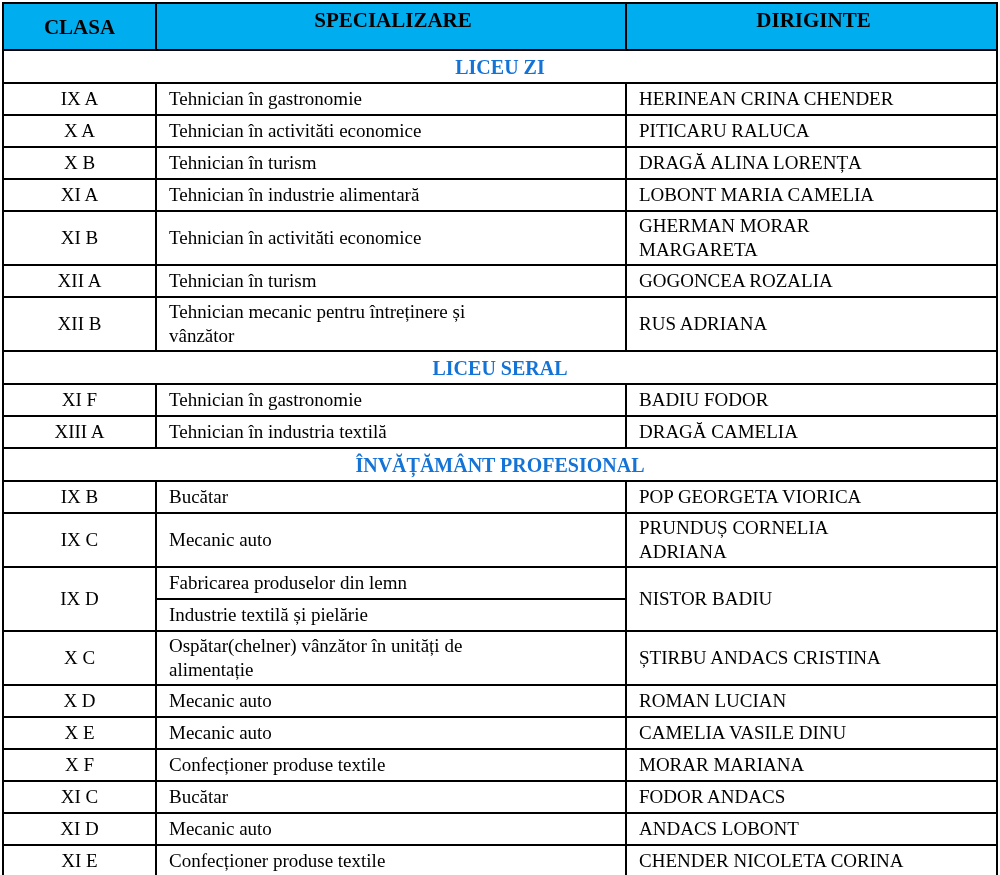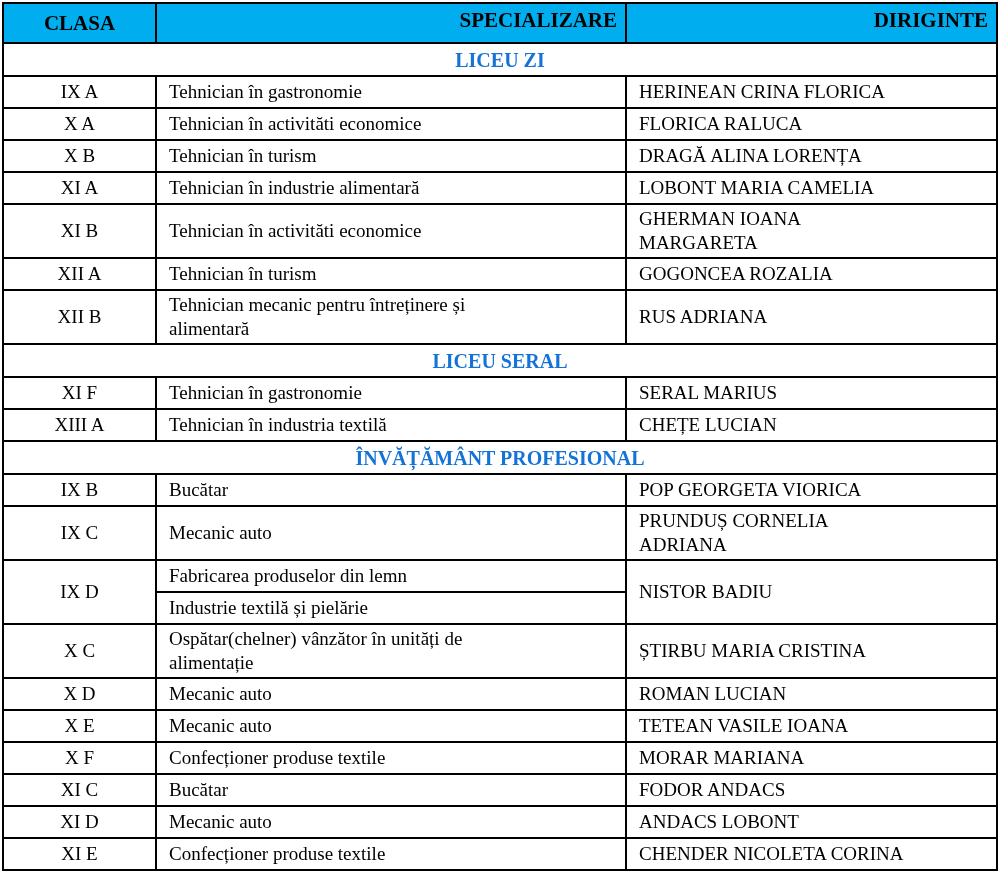--- a/index.html
+++ b/index.html
@@ -25,23 +25,23 @@
     border: 2px solid var(--border-color, #000000);
     vertical-align: middle;
     white-space: pre-line;
     line-height: 24px;
   }
   thead th {
     background: var(--header-bg, #00AEEF);
     color: var(--header-text, #000000);
     font-size: 21px;
     font-weight: bold;
-    text-align: right;
+    text-align: center;
     height: 29px;
-    padding: 1px 8px 8px 12px;
+    padding: 1px 8px 15px 12px;
   }
   thead th.c0 {
     text-align: center;
     padding: 1px 4px;
   }
   td {
     font-size: 19px;
     padding: 2px 8px 2px 12px;
     height: 26px;
   }
@@ -75,66 +75,66 @@
       <th class="c2">DIRIGINTE</th>
     </tr>
   </thead>
   <tbody id="table-body">
       <tr>
         <td class="section-title" colspan="3">LICEU ZI</td>
       </tr>
       <tr>
         <td class="c0">IX A</td>
         <td class="c1">Tehnician în gastronomie</td>
-        <td class="c2">HERINEAN CRINA FLORICA</td>
+        <td class="c2">HERINEAN CRINA CHENDER</td>
       </tr>
       <tr>
         <td class="c0">X A</td>
         <td class="c1">Tehnician în activităti economice</td>
-        <td class="c2">FLORICA RALUCA</td>
+        <td class="c2">PITICARU RALUCA</td>
       </tr>
       <tr>
         <td class="c0">X B</td>
         <td class="c1">Tehnician în turism</td>
         <td class="c2">DRAGĂ ALINA LORENȚA</td>
       </tr>
       <tr>
         <td class="c0">XI A</td>
         <td class="c1">Tehnician în industrie alimentară</td>
         <td class="c2">LOBONT MARIA CAMELIA</td>
       </tr>
       <tr>
         <td class="c0">XI B</td>
         <td class="c1">Tehnician în activităti economice</td>
-        <td class="c2">GHERMAN IOANA
+        <td class="c2">GHERMAN MORAR
 MARGARETA</td>
       </tr>
       <tr>
         <td class="c0">XII A</td>
         <td class="c1">Tehnician în turism</td>
         <td class="c2">GOGONCEA ROZALIA</td>
       </tr>
       <tr>
         <td class="c0">XII B</td>
         <td class="c1">Tehnician mecanic pentru întreținere și
-alimentară</td>
+vânzător</td>
         <td class="c2">RUS ADRIANA</td>
       </tr>
       <tr>
         <td class="section-title" colspan="3">LICEU SERAL</td>
       </tr>
       <tr>
         <td class="c0">XI F</td>
         <td class="c1">Tehnician în gastronomie</td>
-        <td class="c2">SERAL MARIUS</td>
+        <td class="c2">BADIU FODOR</td>
       </tr>
       <tr>
         <td class="c0">XIII A</td>
         <td class="c1">Tehnician în industria textilă</td>
-        <td class="c2">CHEȚE LUCIAN</td>
+        <td class="c2">DRAGĂ CAMELIA</td>
       </tr>
       <tr>
         <td class="section-title" colspan="3">ÎNVĂȚĂMÂNT PROFESIONAL</td>
       </tr>
       <tr>
         <td class="c0">IX B</td>
         <td class="c1">Bucătar</td>
         <td class="c2">POP GEORGETA VIORICA</td>
       </tr>
       <tr>
@@ -148,31 +148,31 @@
         <td class="c1">Fabricarea produselor din lemn</td>
         <td class="c2" rowspan="2">NISTOR BADIU</td>
       </tr>
       <tr>
         <td class="c1">Industrie textilă și pielărie</td>
       </tr>
       <tr>
         <td class="c0">X C</td>
         <td class="c1">Ospătar(chelner) vânzător în unități de
 alimentație</td>
-        <td class="c2">ȘTIRBU MARIA CRISTINA</td>
+        <td class="c2">ȘTIRBU ANDACS CRISTINA</td>
       </tr>
       <tr>
         <td class="c0">X D</td>
         <td class="c1">Mecanic auto</td>
         <td class="c2">ROMAN LUCIAN</td>
       </tr>
       <tr>
         <td class="c0">X E</td>
         <td class="c1">Mecanic auto</td>
-        <td class="c2">TETEAN VASILE IOANA</td>
+        <td class="c2">CAMELIA VASILE DINU</td>
       </tr>
       <tr>
         <td class="c0">X F</td>
         <td class="c1">Confecționer produse textile</td>
         <td class="c2">MORAR MARIANA</td>
       </tr>
       <tr>
         <td class="c0">XI C</td>
         <td class="c1">Bucătar</td>
         <td class="c2">FODOR ANDACS</td>

